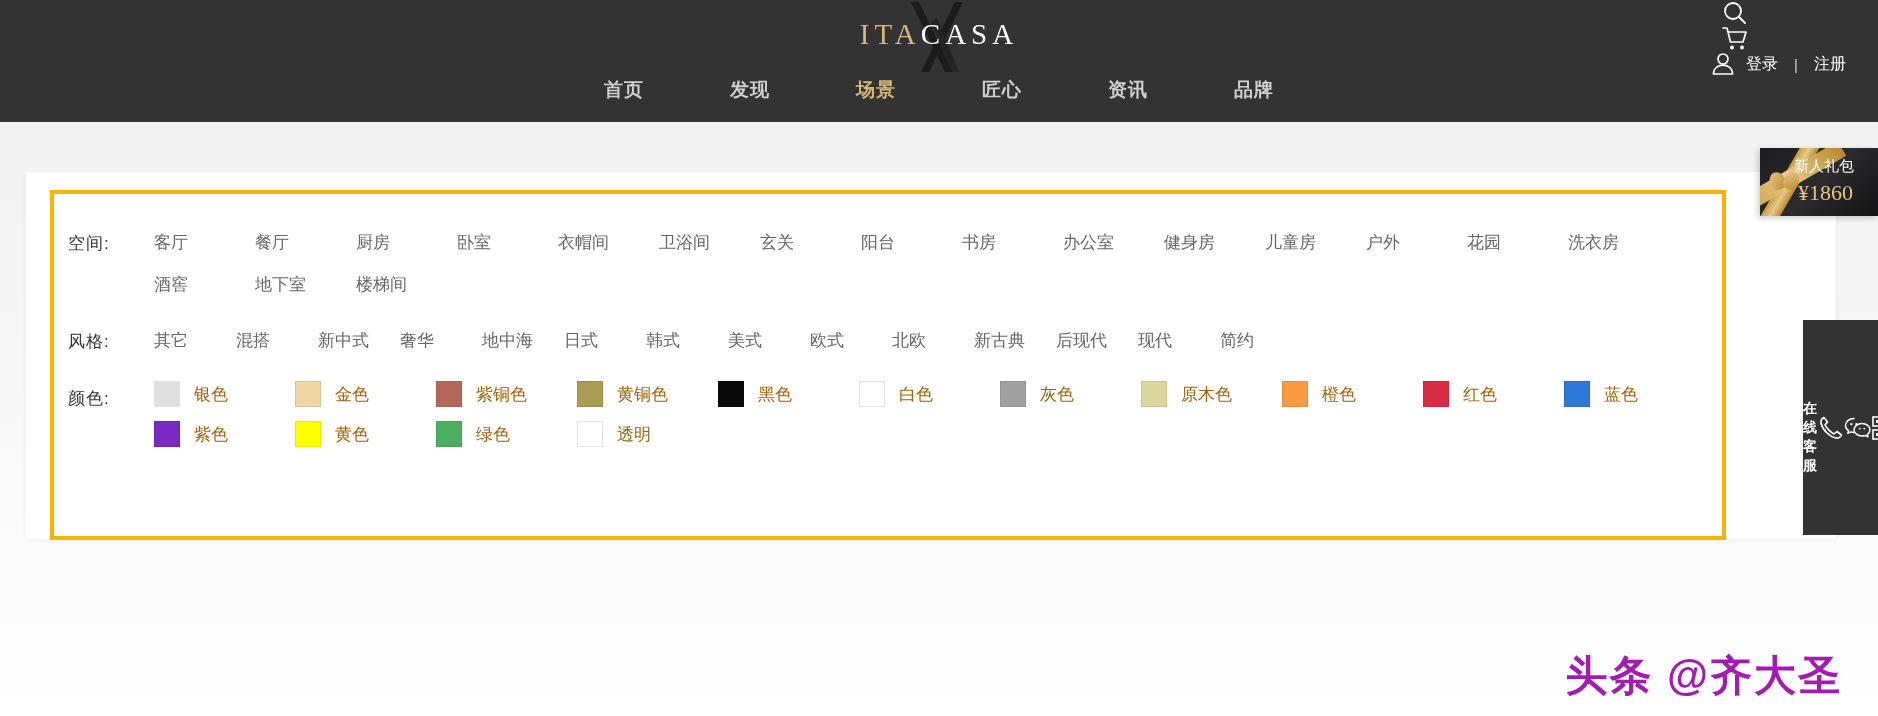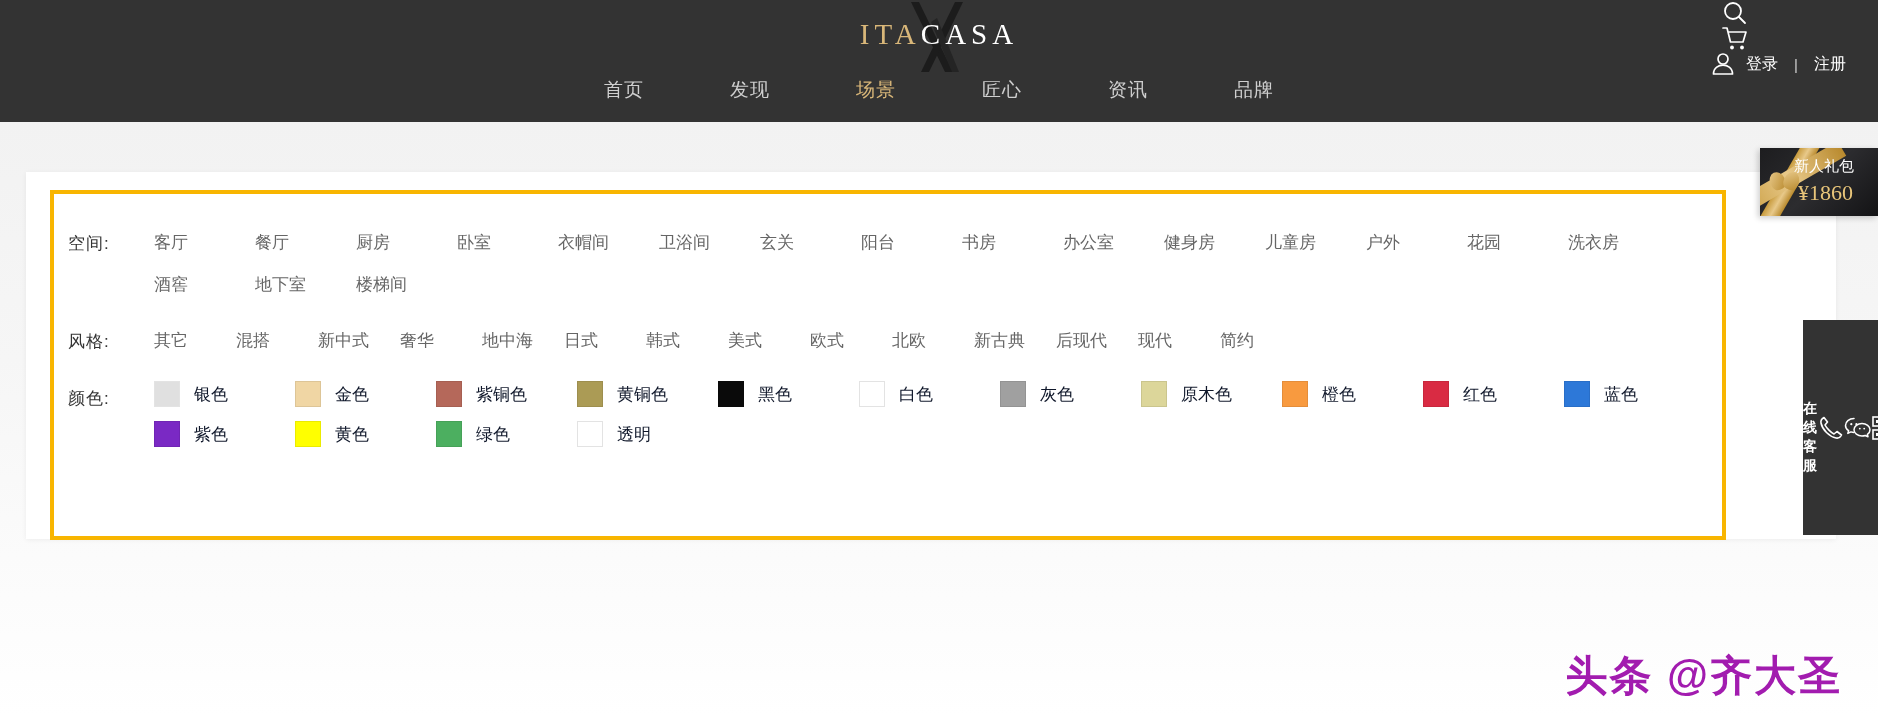--- a/index.html
+++ b/index.html
@@ -61,20 +61,21 @@
     margin-left: 4px;
   }
   .acct .sep { color:#cfcfcf; margin: 0 6px; font-size: 15px; }
   .acct-link { color:#ffffff; cursor: pointer; }
 
   .nav {
     position: absolute; left: 0; top: 58px;
     width: 1878px; height: 64px;
     display: flex; align-items: center; justify-content: center;
     gap: 0px;
+    font-weight: bold;
   }
   .nav-item {
     color: #cfcfcf; font-size: 19px;
     padding: 0 43px; line-height: 40px; cursor: pointer;
     letter-spacing: 1px;
   }
   .nav-item.active { color: #d9b779; }
 
   
   .body-bg {
@@ -125,21 +126,21 @@
   .citem {
     display: flex; align-items: center;
     width: 141px; cursor: pointer;
   }
   .swatch {
     width: 26px; height: 26px; flex: 0 0 26px;
     margin-right: 14px;
     border: 1px solid rgba(0,0,0,0.08);
   }
   .swatch.outline { border: 1px solid #e3e3e3; }
-  .clabel { color: #0f172a; font-size: 17px; white-space: nowrap; }
+  .clabel { color: #a16207; font-size: 17px; white-space: nowrap; }
 
   
   .tabs {
     position: absolute; left: 0; top: 600px;
     width: 1878px;
     display: flex; align-items: center; justify-content: center;
     gap: 0px;
     z-index: 6;
   }
   .tab {

